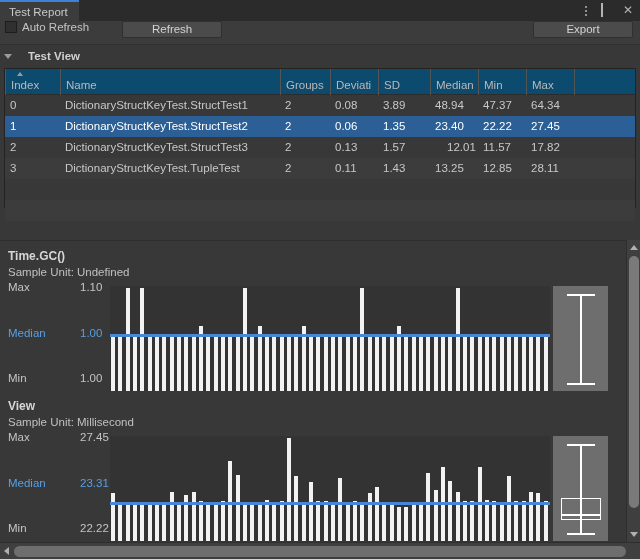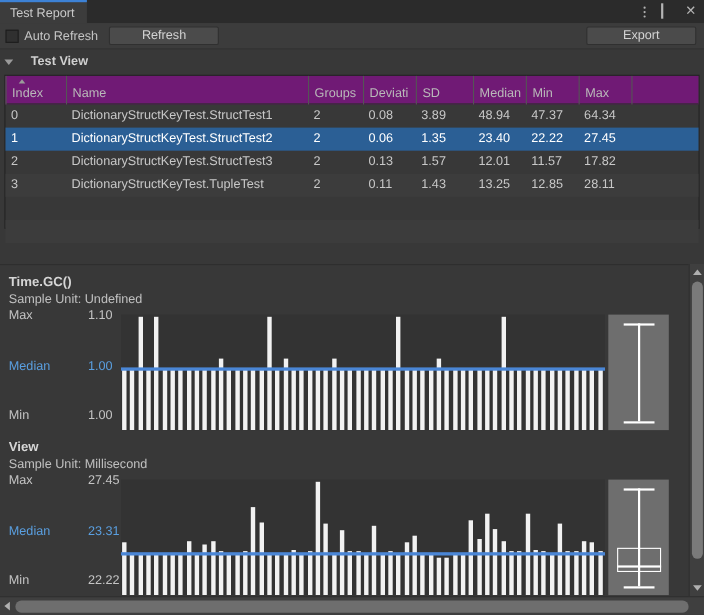--- a/index.html
+++ b/index.html
@@ -34,22 +34,23 @@
   .wc { width: 13px; height: 13px; position: relative; cursor: default; }
   .dots { display: flex; flex-direction: column; align-items: center; justify-content: center; gap: 2px; height: 13px; }
   .dots i { display: block; width: 2px; height: 2px; background: #b4b4b4; border-radius: 50%; }
   .sq { width: 10px; height: 9px; border: 1px solid #b4b4b4; margin: 2px auto 0; }
   .xg { font-size: 12px; line-height: 13px; color: #b4b4b4; text-align: center; }
 
   
   .toolbar {
     position: absolute; left: 0; top: 21px; width: 640px; height: 24px;
     background: #3c3c3c;
-    display: flex; align-items: center;
+    display: flex; align-items: flex-start;
     border-bottom: 1px solid #303030;
+    gap: 23px;
   }
   .chkwrap { display: flex; align-items: center; margin-left: 5px; gap: 5px; }
   .chk {
     width: 12px; height: 12px; background: #303030;
     border: 1px solid #1d1d1d;
   }
   .chklabel { color: #c4c4c4; font-size: 11.5px; }
   .btn {
     background: #4b4b4b; border: 1px solid #303030;
     color: #d3d3d3; font-size: 11.5px;
@@ -75,21 +76,21 @@
 
   .foldout-testview { position: absolute; left: 0; top: 48px; height: 16px; }
   .foldout-sgv { position: absolute; left: 0; top: 222px; height: 16px; }
 
   
   .tablebox {
     position: absolute; left: 4px; top: 68px; width: 632px; height: 140px;
     border: 1px solid #232323; background: #383838;
   }
   .thead {
-    position: relative; height: 26px; background: #701a75;
+    position: relative; height: 26px; background: #0c4a6e;
     border-bottom: 1px solid #2c2c2c;
   }
   .th {
     position: absolute; top: 0; height: 26px;
     display: flex; align-items: flex-end; padding-bottom: 4px;
     color: #b9b9b9; font-size: 11.5px; white-space: nowrap; overflow: hidden;
     border-left: 1px solid #555;
     padding-left: 5px;
   }
   .th:first-child { border-left: none; }
@@ -230,21 +231,21 @@
           <div class="cell" style="left: 430px; width: 43px;">23.40</div>
           <div class="cell" style="left: 478px; width: 43px;">22.22</div>
           <div class="cell" style="left: 526px; width: 43px;">27.45</div>
         </div>
         <div class="row">
           <div class="cell" style="left: 5px; width: 50px;">2</div>
           <div class="cell" style="left: 60px; width: 215px;">DictionaryStructKeyTest.StructTest3</div>
           <div class="cell" style="left: 280px; width: 45px;">2</div>
           <div class="cell" style="left: 330px; width: 43px;">0.13</div>
           <div class="cell" style="left: 378px; width: 47px;">1.57</div>
-          <div class="cell" style="left: 430px; width: 43px;">12.01</div>
+          <div class="cell" style="left: 442px; width: 43px;">12.01</div>
           <div class="cell" style="left: 478px; width: 43px;">11.57</div>
           <div class="cell" style="left: 526px; width: 43px;">17.82</div>
         </div>
         <div class="row alt">
           <div class="cell" style="left: 5px; width: 50px;">3</div>
           <div class="cell" style="left: 60px; width: 215px;">DictionaryStructKeyTest.TupleTest</div>
           <div class="cell" style="left: 280px; width: 45px;">2</div>
           <div class="cell" style="left: 330px; width: 43px;">0.11</div>
           <div class="cell" style="left: 378px; width: 47px;">1.43</div>
           <div class="cell" style="left: 430px; width: 43px;">13.25</div>

